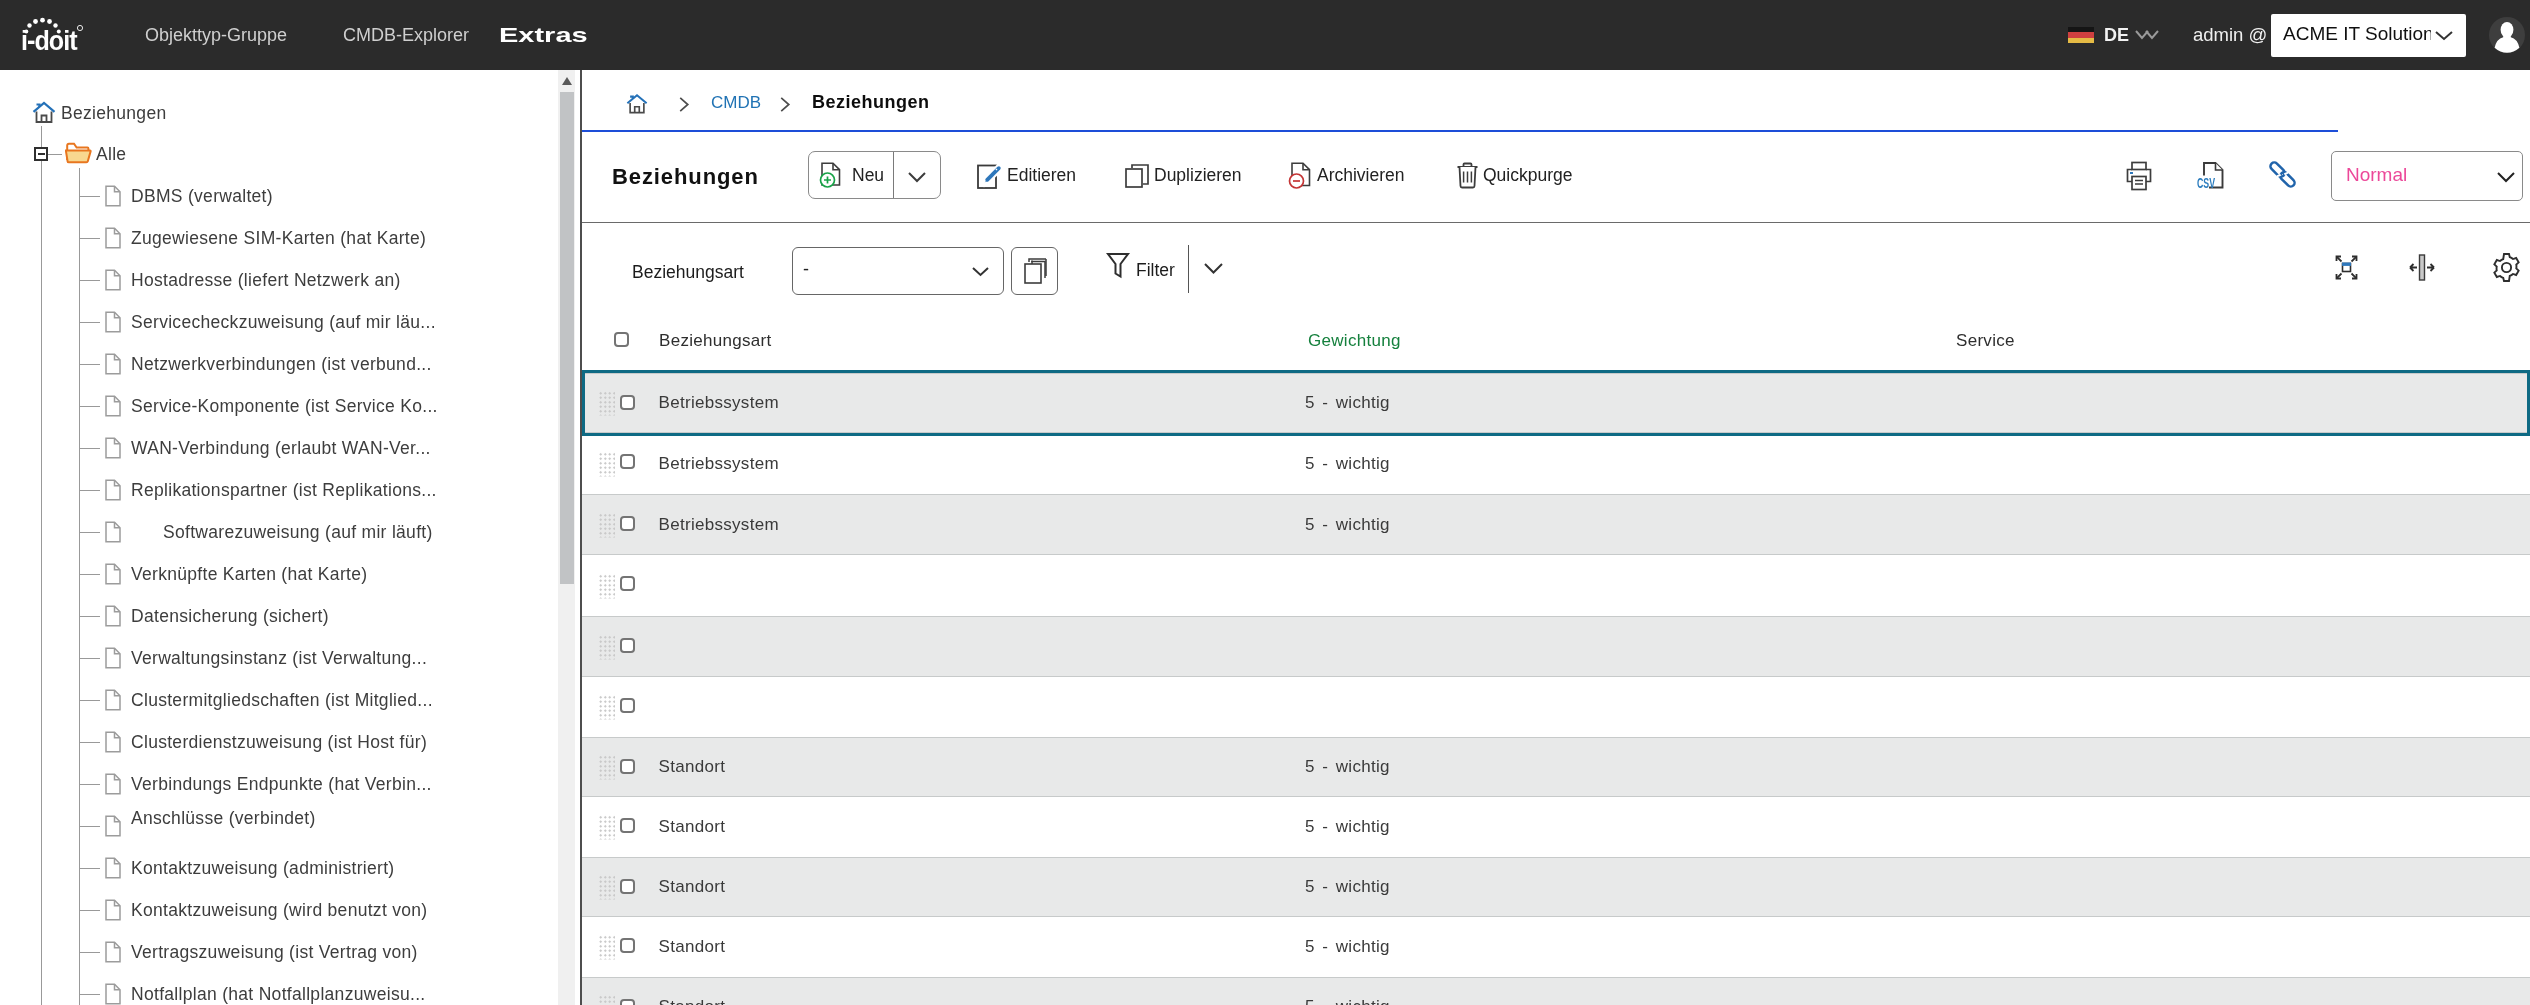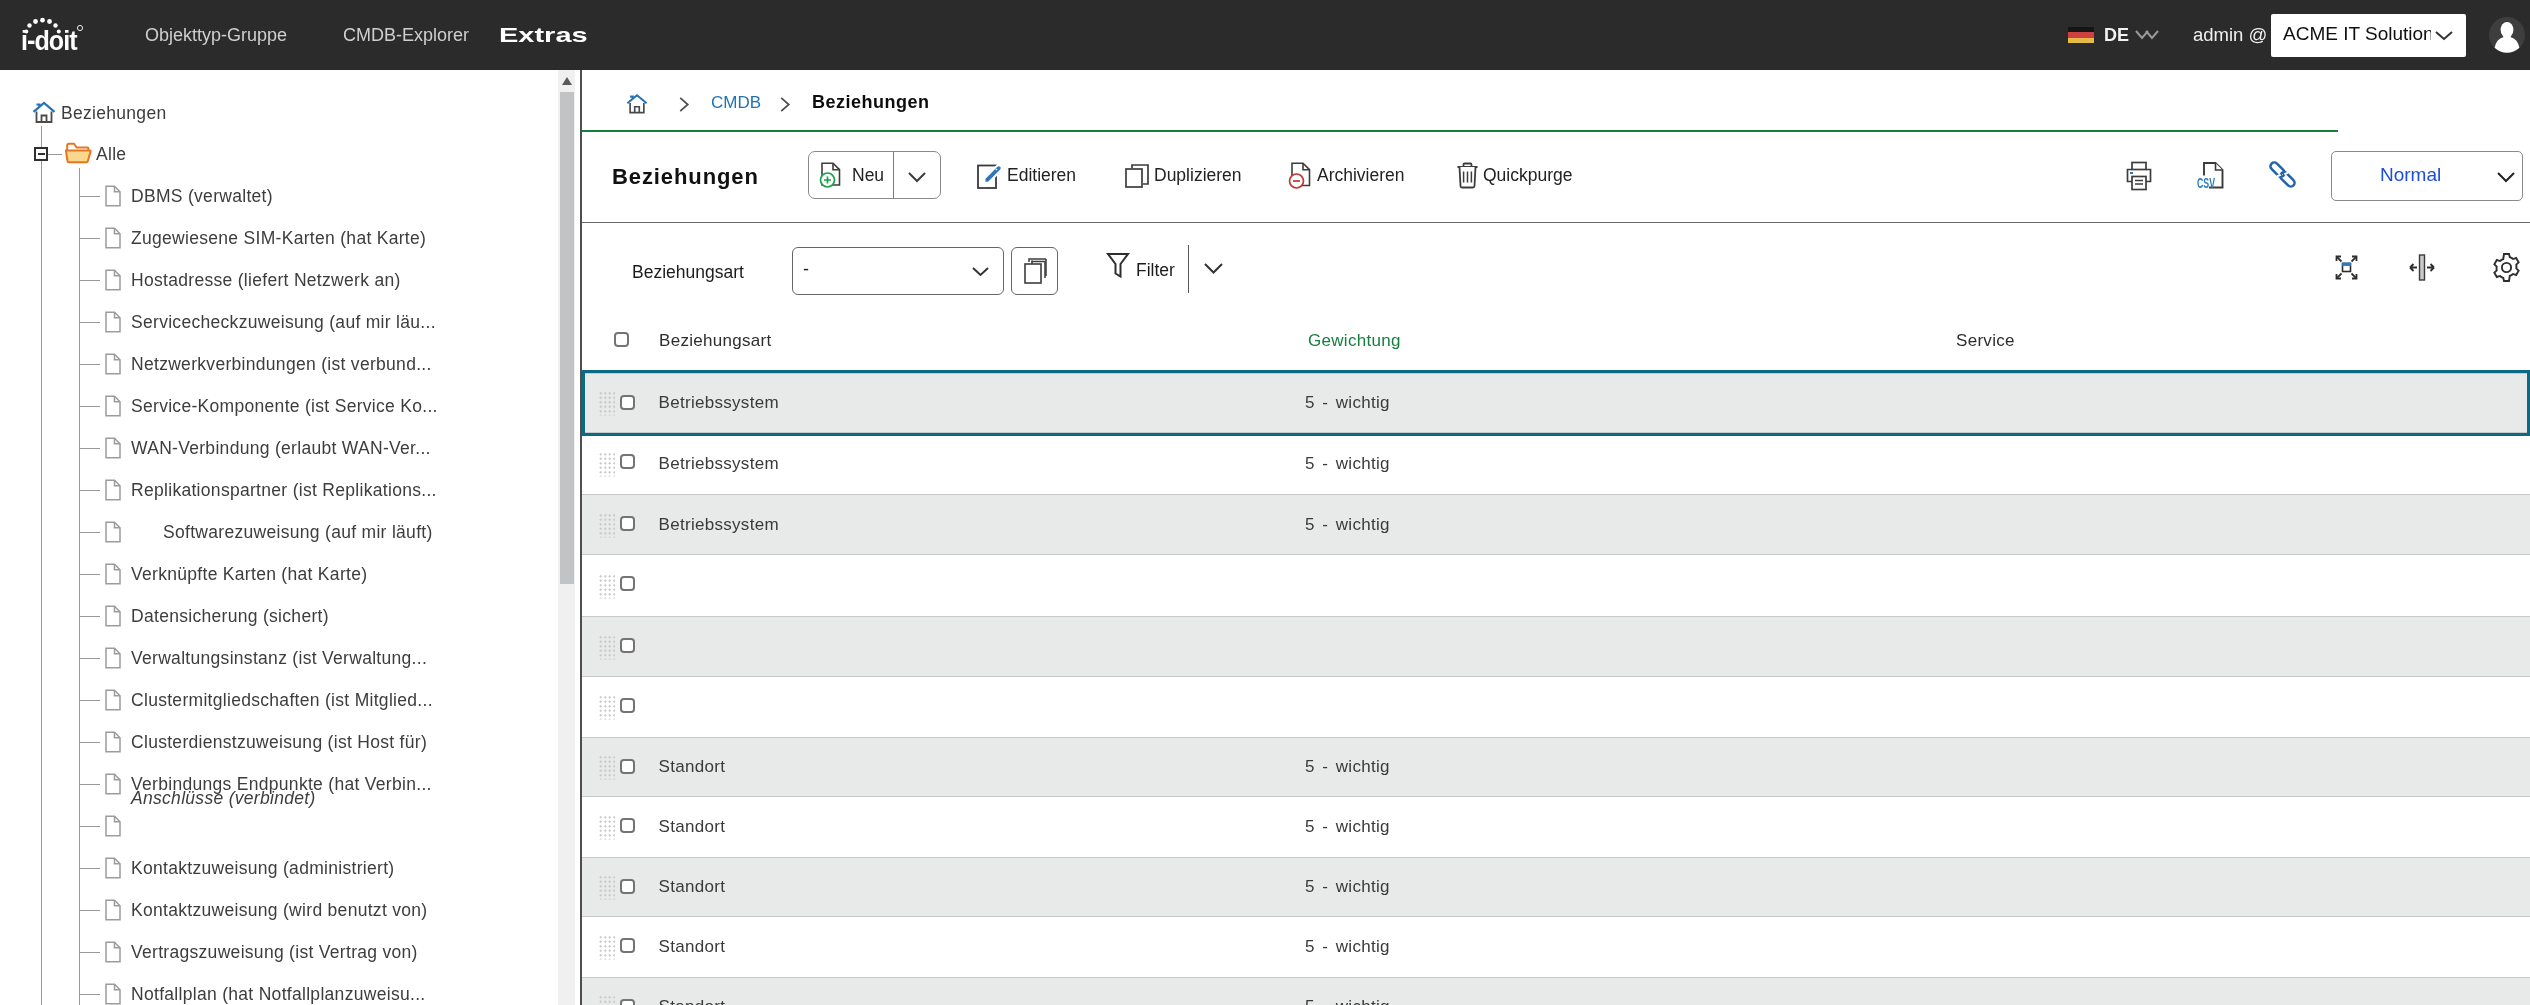--- a/index.html
+++ b/index.html
@@ -18,27 +18,27 @@
 .whitesel { position:absolute; left:2271px; top:14px; width:195px; height:43px; background:#fff; border-radius:2px; overflow:hidden; }
 .whitesel span { position:absolute; left:12px; top:9px; width:148px; font-size:19px; color:#101010; white-space:nowrap; overflow:hidden; }
 
 
 #sidebar { position:absolute; left:0; top:70px; width:580px; height:935px; background:#fff; }
 #sbborder { position:absolute; left:580px; top:70px; width:2px; height:935px; background:#4e4e4e; }
 #sbscroll { position:absolute; left:558px; top:70px; width:17px; height:935px; background:#f0f0f0; }
 #sbthumb { position:absolute; left:1.5px; top:22px; width:14px; height:492px; background:#c1c3c5; }
 .treetext { position:absolute; font-size:17.5px; letter-spacing:0.3px; color:#3d3d3d; white-space:nowrap; }
 .tline { position:absolute; background:#999; }
-#crumb { position:absolute; left:582px; top:70px; width:1756px; height:62px; border-bottom:2px solid #15803d; background:#fff; }
+#crumb { position:absolute; left:582px; top:70px; width:1756px; height:62px; border-bottom:2px solid #1d4ed8; background:#fff; }
 #headrow { position:absolute; left:582px; top:132px; width:1948px; height:91px; border-bottom:1px solid #6a6a6a; background:#fff; }
 .btnlabel { font-size:17.5px; color:#222; }
 #neubtn { position:absolute; left:808px; top:151px; width:133px; height:48px; border:1px solid #8a8a8a; border-radius:7px; }
 #neubtn .sep { position:absolute; left:84px; top:0; width:1px; height:46px; background:#7a7a7a; }
 #normalsel { position:absolute; left:2331px; top:151px; width:192px; height:50px; border:1px solid #8a8a8a; border-radius:5px; background:#fff; }
-#normalsel span { position:absolute; left:14px; top:12px; font-size:19px; color:#1d4ed8;margin-left:34px; }
+#normalsel span { position:absolute; left:14px; top:12px; font-size:19px; color:#ec4899; }
 #bzsel { position:absolute; left:792px; top:247px; width:212px; height:48px; border:1px solid #666; border-radius:6px; background:#fff; }
 #bzsel span { position:absolute; left:10px; top:11px; font-size:18px; color:#222; }
 #copybtn { position:absolute; left:1011px; top:247px; width:47px; height:48px; border:1px solid #666; border-radius:6px; background:#fff; }
 
 
 .trow { position:absolute; left:582px; width:1948px; }
 .gray { background:#e8e9e9; border-top:1px solid #c7caca; border-bottom:1px solid #c7caca; }
 .rowtext { position:absolute; font-size:17px; letter-spacing:0.3px; word-spacing:2.5px; color:#3a3a3a; top:50%; transform:translateY(-50%); }
 .cb { position:absolute; width:15px; height:15px; border:2px solid #747474; border-radius:4px; background:#fff; }
 .dots { position:absolute; left:16px; top:50%; width:17px; height:25px; transform:translateY(-50%);
@@ -199,21 +199,21 @@
   <svg class="abs" style="left:104px; top:703px;" width="18" height="22" viewBox="0 0 18 22">
     <path d="M2 1.2 H10.5 L16 6.7 V20.8 H2 Z" fill="#fff" stroke="#9c9c9c" stroke-width="1.5"></path>
     <path d="M10.5 1.2 V6.7 H16" fill="none" stroke="#9c9c9c" stroke-width="1.5"></path>
   </svg>
   <div class="treetext" style="left:131px; top:704px;text-align:right;">Verbindungs Endpunkte (hat Verbin...</div>
   <div class="tline" style="left:79px; top:756px; width:21px; height:1px;"></div>
   <svg class="abs" style="left:104px; top:745px;" width="18" height="22" viewBox="0 0 18 22">
     <path d="M2 1.2 H10.5 L16 6.7 V20.8 H2 Z" fill="#fff" stroke="#9c9c9c" stroke-width="1.5"></path>
     <path d="M10.5 1.2 V6.7 H16" fill="none" stroke="#9c9c9c" stroke-width="1.5"></path>
   </svg>
-  <div class="treetext" style="left:131px; top:718px;font-style:italic;">Anschlüsse (verbindet)</div>
+  <div class="treetext" style="left:131px; top:738px;">Anschlüsse (verbindet)</div>
   <div class="tline" style="left:79px; top:798px; width:21px; height:1px;"></div>
   <svg class="abs" style="left:104px; top:787px;" width="18" height="22" viewBox="0 0 18 22">
     <path d="M2 1.2 H10.5 L16 6.7 V20.8 H2 Z" fill="#fff" stroke="#9c9c9c" stroke-width="1.5"></path>
     <path d="M10.5 1.2 V6.7 H16" fill="none" stroke="#9c9c9c" stroke-width="1.5"></path>
   </svg>
   <div class="treetext" style="left:131px; top:788px;">Kontaktzuweisung (administriert)</div>
   <div class="tline" style="left:79px; top:840px; width:21px; height:1px;"></div>
   <svg class="abs" style="left:104px; top:829px;" width="18" height="22" viewBox="0 0 18 22">
     <path d="M2 1.2 H10.5 L16 6.7 V20.8 H2 Z" fill="#fff" stroke="#9c9c9c" stroke-width="1.5"></path>
     <path d="M10.5 1.2 V6.7 H16" fill="none" stroke="#9c9c9c" stroke-width="1.5"></path>

